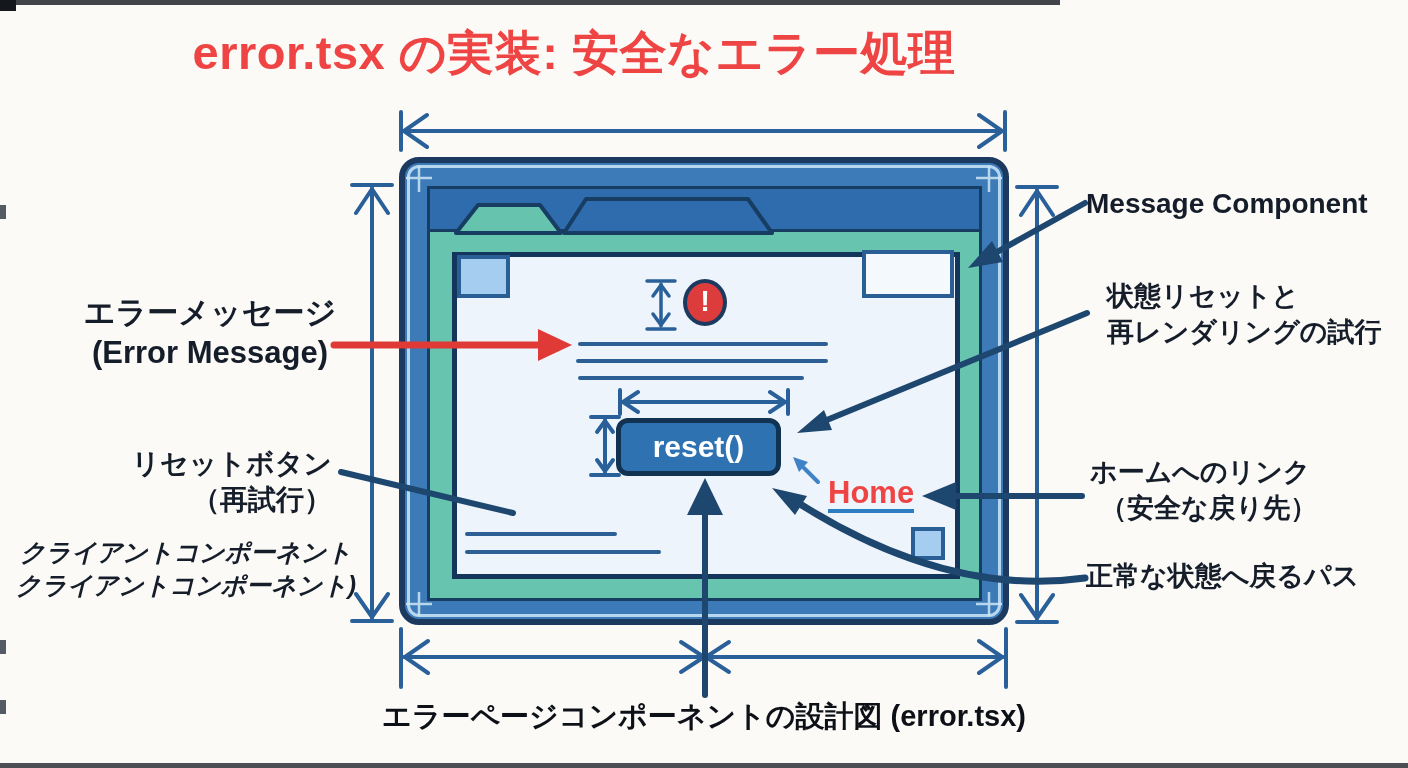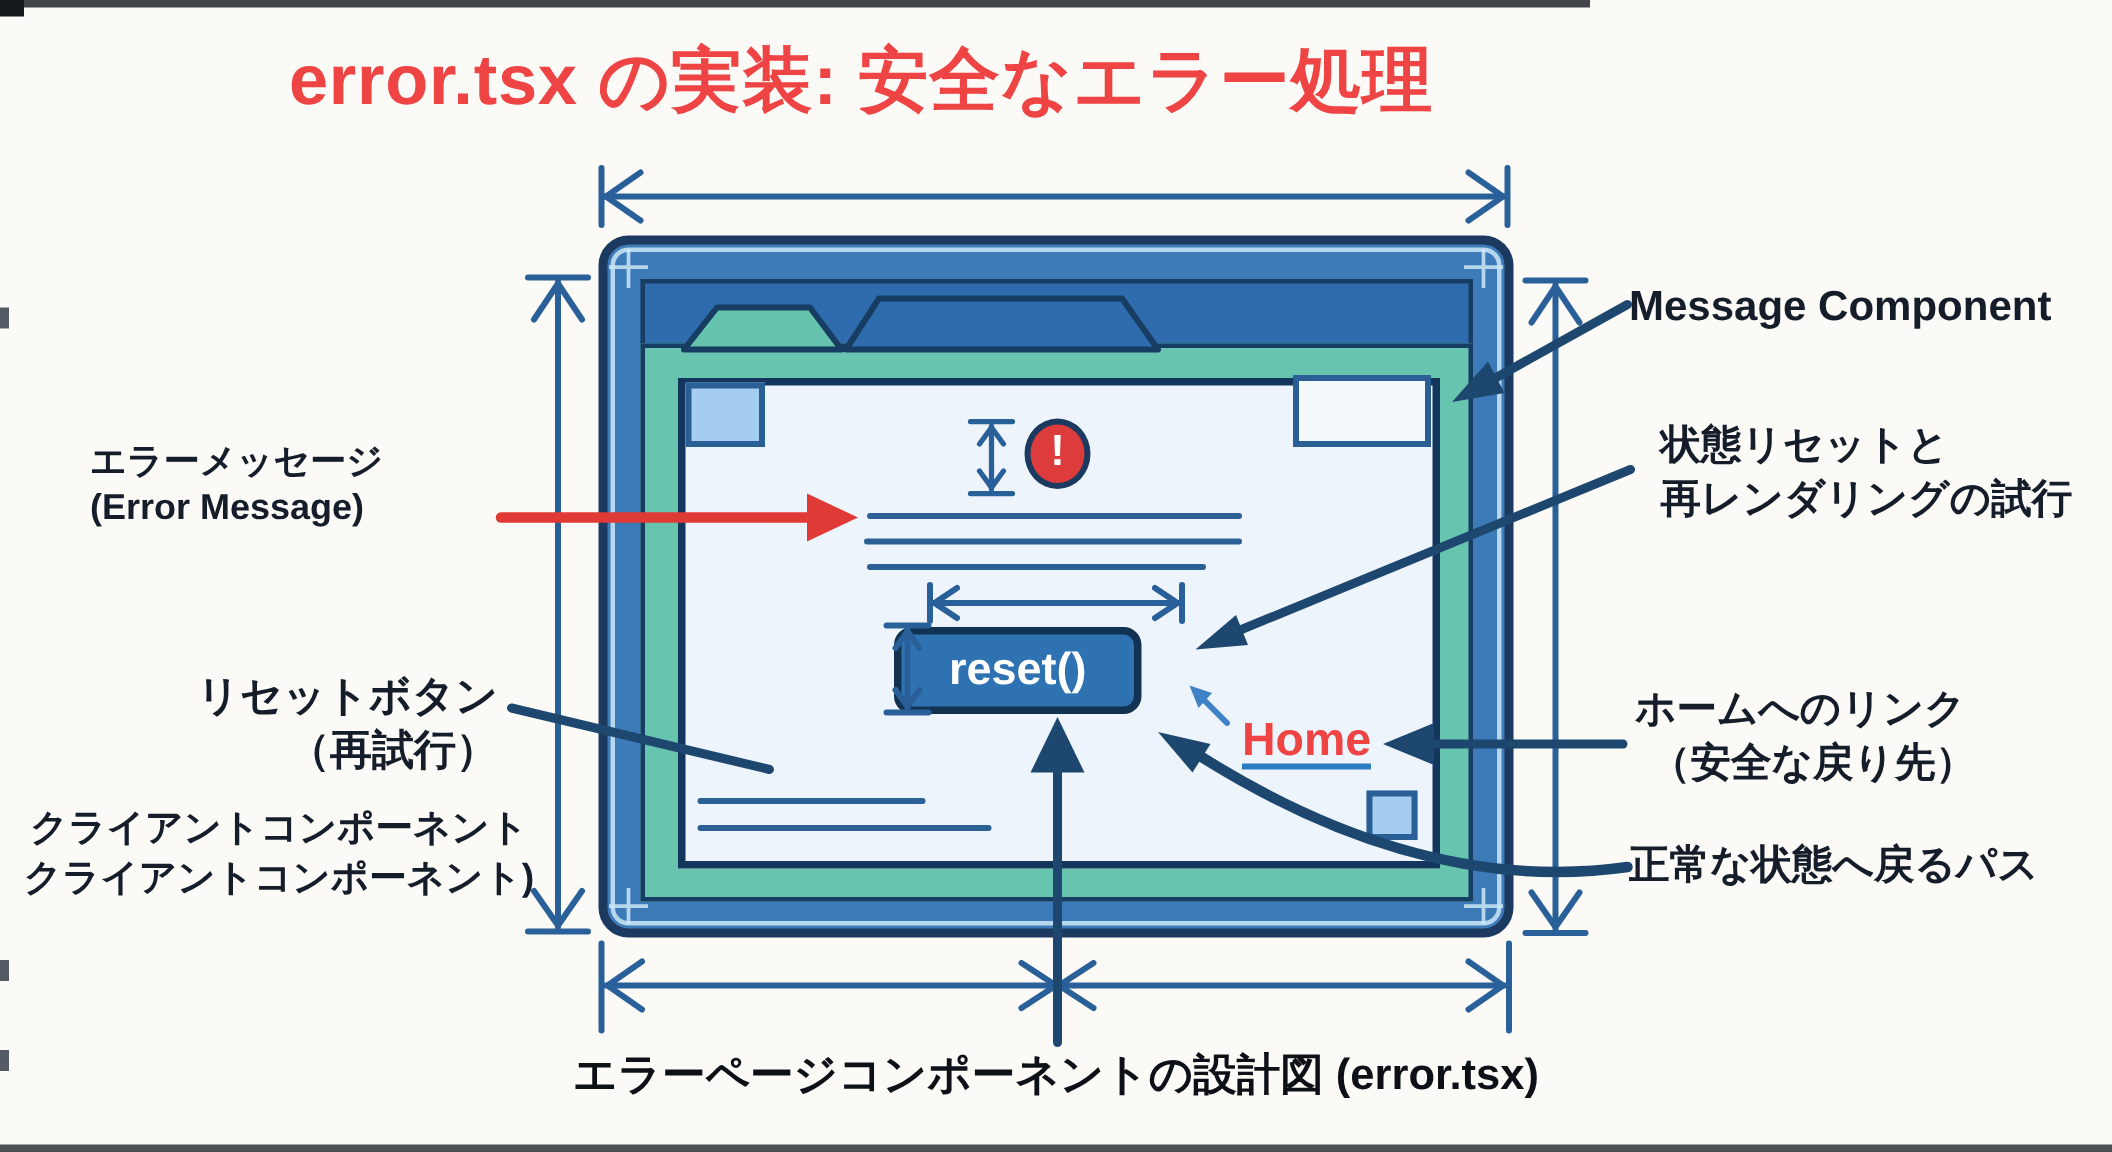--- a/index.html
+++ b/index.html
@@ -14,23 +14,23 @@
   .title{
     left:0;top:22px;width:1148px;text-align:center;
     font-size:47px;font-weight:800;letter-spacing:0.5px;color:#ef4444;
   }
   .caption{
     left:0;top:697px;width:1408px;text-align:center;
     font-size:29px;font-weight:700;color:#0d1117;
   }
   
   .lbl{font-weight:800;color:#151d2a;line-height:1.28;}
-  .lbl-err   {left:60px;  top:293px; width:300px; text-align:left; font-size:24px;}
+  .lbl-err   {left:60px;  top:293px; width:300px; text-align:center; font-size:31px;}
   .lbl-reset {left:80px;  top:446px; width:252px; text-align:right;  font-size:28px;}
-  .lbl-client-jp{left:10px; top:536px; width:352px; text-align:center; font-size:25px; line-height:1.3;}
+  .lbl-client-jp{left:10px; top:536px; width:352px; text-align:center; font-size:25px; line-height:1.3;font-style:italic;}
   .lbl-cc    {left:1086px; top:186px; font-size:28px;}
   .lbl-state {left:1086px; top:279px; font-size:27px; line-height:1.32;margin-left:21px;}
   .lbl-crend {left:1086px; top:375px; font-size:28px; font-weight:700;}
   .lbl-home  {left:1090px; top:455px; font-size:27px; line-height:1.32;}
   .lbl-home .ind{padding-left:10px;}
   .lbl-path  {left:1086px; top:559px; font-size:27px;}
   
   .win{
     left:399px;top:157px;width:610px;height:468px;
     background:#3c7ab8;border:6px solid #1c3a5f;border-radius:20px;
@@ -61,21 +61,21 @@
     display:flex;align-items:center;justify-content:center;
     color:#ffffff;font-weight:800;font-size:29px;padding-bottom:2px;
   }
   .tline{height:4px;background:#2c6094;border-radius:2px;}
   .l1{left:578px;top:342px;width:250px;}
   .l2{left:576px;top:359px;width:252px;}
   .l3{left:578px;top:376px;width:226px;}
   .l4{left:465px;top:532px;width:152px;}
   .l5{left:465px;top:550px;width:196px;}
   .reset-btn{
-    left:596px;top:418px;width:165px;height:58px;
+    left:616px;top:418px;width:165px;height:58px;
     background:#2f72b2;border:5px solid #123252;border-radius:12px;box-sizing:border-box;
     display:flex;align-items:center;justify-content:center;
     color:#ffffff;font-weight:800;font-size:30px;
   }
   .home-link{
     left:828px;top:477px;
     color:#ef4444;font-weight:800;font-size:31px;
     border-bottom:4px solid #2b7cc1;padding-bottom:1px;line-height:1.0;
   }
   

